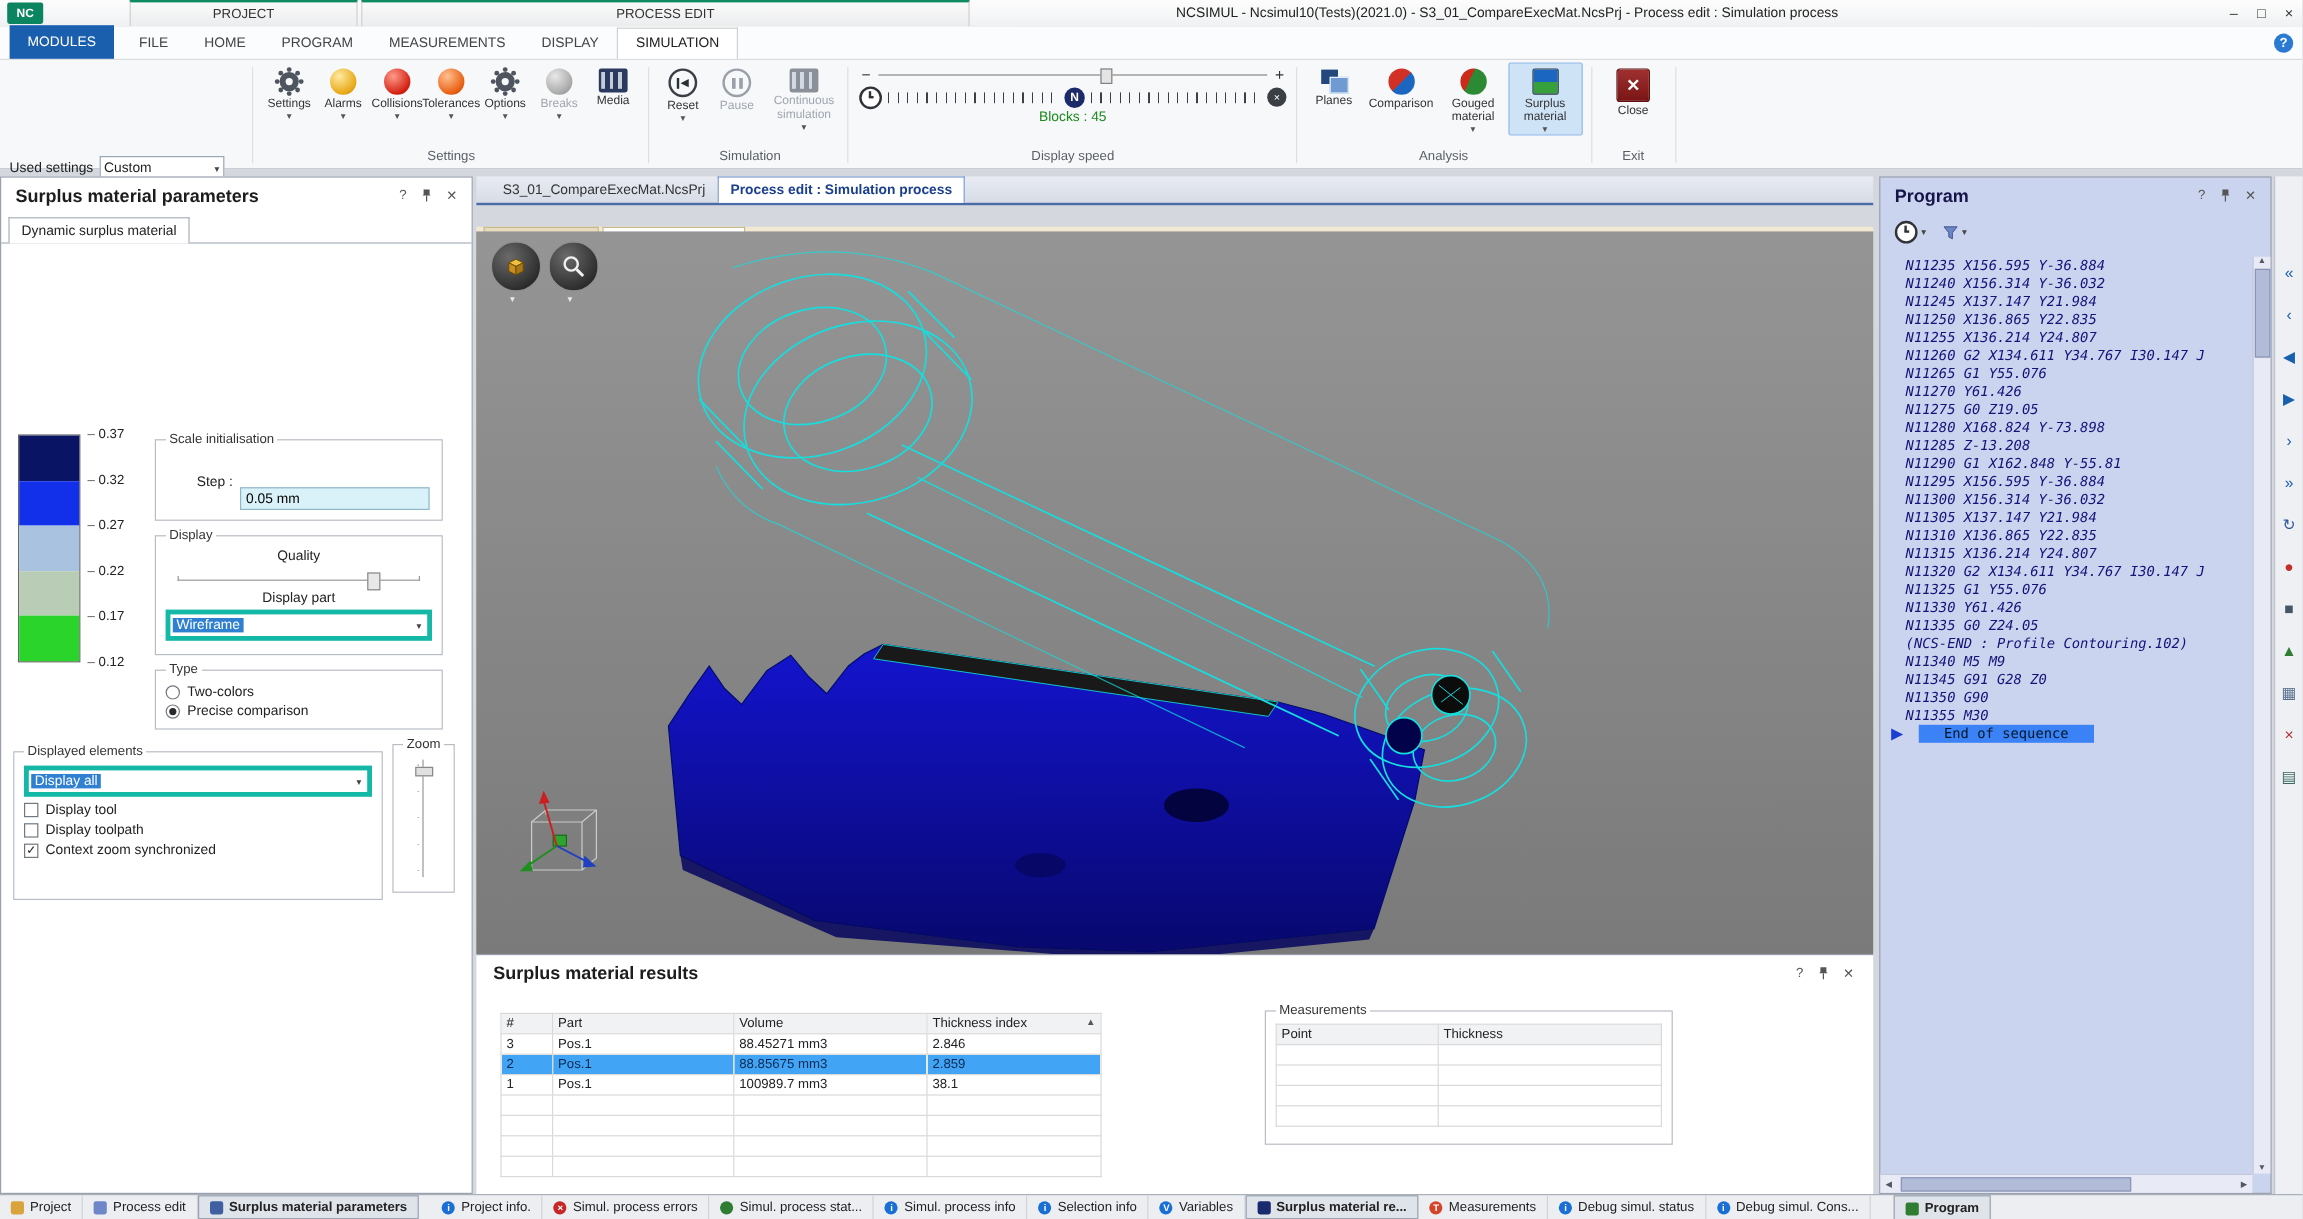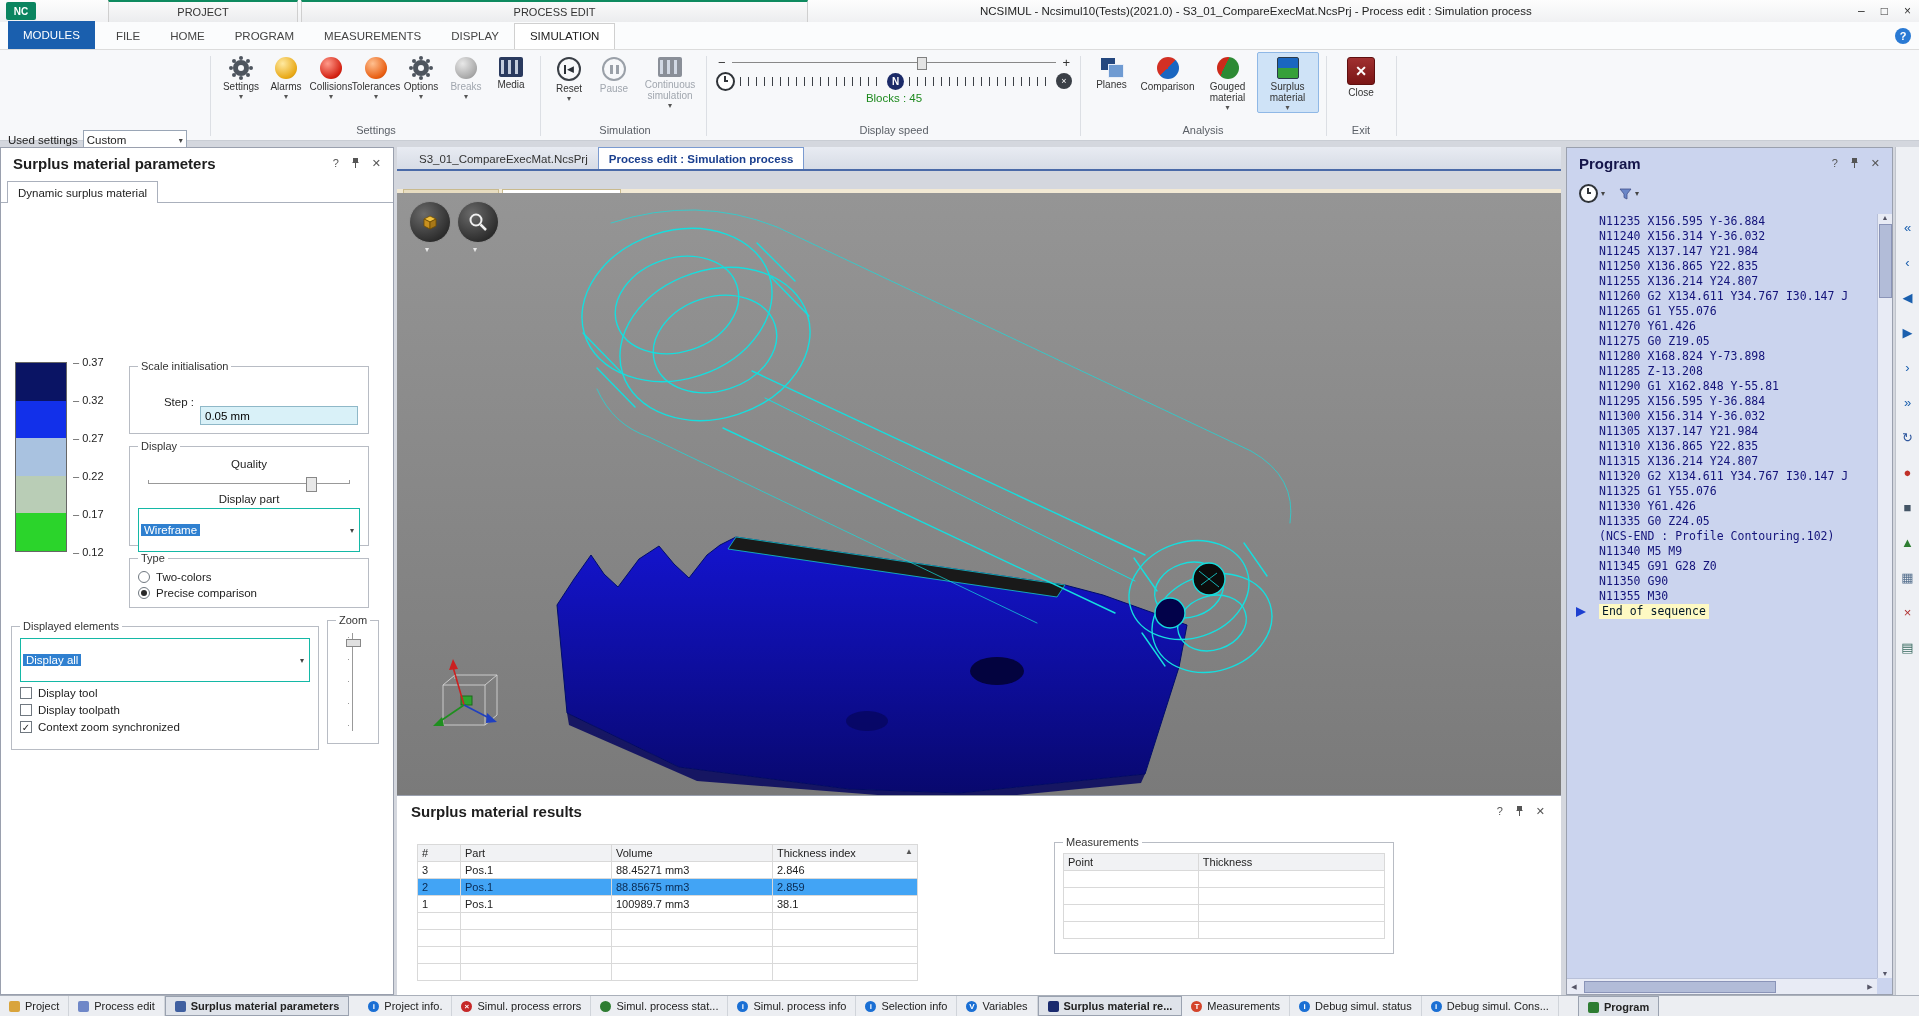--- a/index.html
+++ b/index.html
@@ -95,21 +95,21 @@
   #fs-scale{position:absolute;left:128px;top:212px;width:240px;height:74px;}
   #fs-display{position:absolute;left:128px;top:292px;width:240px;height:106px;}
   #fs-type{position:absolute;left:128px;top:404px;width:240px;height:56px;}
   #fs-elements{position:absolute;left:10px;top:472px;width:308px;height:130px;}
   #fs-zoom{position:absolute;left:326px;top:466px;width:42px;height:130px;}
   .center-label{text-align:center;font-size:11.5px;color:#222;margin-top:3px;}
   .q-slider{margin:6px 10px 2px;height:14px;position:relative;}
   .q-slider::before{content:"";position:absolute;left:0;right:0;top:7px;height:1px;background:#999;}
   .q-tick{position:absolute;top:4px;width:1px;height:4px;background:#999;}
   .q-thumb{position:absolute;left:78%;top:1px;width:9px;height:13px;background:#e8e8e8;border:1px solid #888;}
-  .combo{height:18px;border:1px solid #14b8a6;background:#fff;display:flex;align-items:center;padding:12px 2px;font-size:11.5px;margin-top:3px;}
+  .combo{height:18px;border:4px solid #14b8a6;background:#fff;display:flex;align-items:center;padding:0 2px;font-size:11.5px;margin-top:3px;}
   .combo .val{padding:0 3px;}
   .combo .val.sel{background:#2f80d0;color:#fff;}
   .combo .caret{margin-left:auto;font-size:8px;color:#444;padding-right:3px;}
   .radio-row{display:flex;align-items:center;gap:6px;margin:4px 0;font-size:11.5px;}
   .radio{width:12px;height:12px;border:1px solid #707880;border-radius:50%;position:relative;background:#fff;box-sizing:border-box;}
   .radio.on::after{content:"";position:absolute;left:2px;top:2px;width:6px;height:6px;border-radius:50%;background:#2a2a2a;}
   .chk-row{display:flex;align-items:center;gap:6px;margin:5px 0;font-size:11.5px;}
   .chk{width:12px;height:12px;border:1px solid #707880;background:#fff;font-size:10px;line-height:11px;text-align:center;color:#222;box-sizing:border-box;}
   .v-slider{position:relative;height:98px;width:16px;margin:4px auto 0;}
   .v-slider::before{content:"";position:absolute;left:7px;top:0;bottom:0;width:1px;background:#999;}
@@ -138,23 +138,23 @@
   .meas-fs{position:absolute;left:657px;top:40px;width:340px;height:118px;}
   .meas-table{width:100%;border-collapse:collapse;margin-top:2px;}
   .meas-table th,.meas-table td{border:1px solid #d9d9d9;font-size:11px;padding:0 4px;height:16px;text-align:left;font-weight:normal;background:#fff;color:#222;}
   .meas-table th{background:#f1f2f4;}
   
   #program{position:absolute;left:1566px;top:147px;width:327px;height:848px;background:#cbd4ee;border:1px solid #9aa0ae;box-sizing:border-box;}
   #program .panel-hd{color:#15154a;}
   .pp-toolbar{position:absolute;left:12px;top:36px;display:flex;gap:14px;align-items:center;}
   .pp-btn{display:flex;align-items:center;gap:3px;color:#444;font-size:8px;}
   .code{position:absolute;left:0;top:66px;right:15px;bottom:16px;overflow:hidden;font-family:"DejaVu Sans Mono",monospace;font-size:11.5px;color:#13137a;}
-  .code-line{height:15px;line-height:15px;padding-left:32px;white-space:pre;}
+  .code-line{height:15px;line-height:15px;padding-left:21px;white-space:pre;font-style:italic;}
   .code-cur-row{height:15px;line-height:15px;padding-left:32px;}
-  .code-current{display:inline-block;background:#fef9c3;color:#001728;height:15px;line-height:15px;padding:0 3px;}
+  .code-current{display:inline-block;background:#3b82f6;color:#001728;height:15px;line-height:15px;padding:0 21px;}
   .cur-arrow{position:absolute;left:9px;top:459px;width:0;height:0;border-top:5px solid transparent;border-bottom:5px solid transparent;border-left:10px solid #1d3fd0;}
   .vscroll{position:absolute;right:0;top:66px;bottom:16px;width:15px;background:#e8ebf5;border-left:1px solid #b8c0d8;display:flex;flex-direction:column;align-items:center;font-size:7px;color:#556;box-sizing:border-box;}
   .v-scroll-thumb{width:11px;height:72px;background:#b2bcd8;border:1px solid #8a94b8;margin-top:3px;}
   .hscroll{position:absolute;left:0;right:15px;bottom:0;height:16px;background:#e8ebf5;border-top:1px solid #b8c0d8;display:flex;align-items:center;font-size:7px;color:#556;box-sizing:border-box;}
   .h-scroll-thumb{height:10px;background:#b2bcd8;border:1px solid #8a94b8;width:190px;margin:0 3px;}
   .sc-btn{width:14px;text-align:center;}
   
   #right-toolbar{position:absolute;left:1895px;top:147px;width:24px;height:848px;background:#eef0f4;border-left:1px solid #c0c4cc;box-sizing:border-box;}
   .rt-stack{display:flex;flex-direction:column;align-items:center;padding-top:72px;gap:17px;}
   .rt-icon{width:18px;height:18px;display:flex;align-items:center;justify-content:center;font-size:13px;line-height:18px;}

